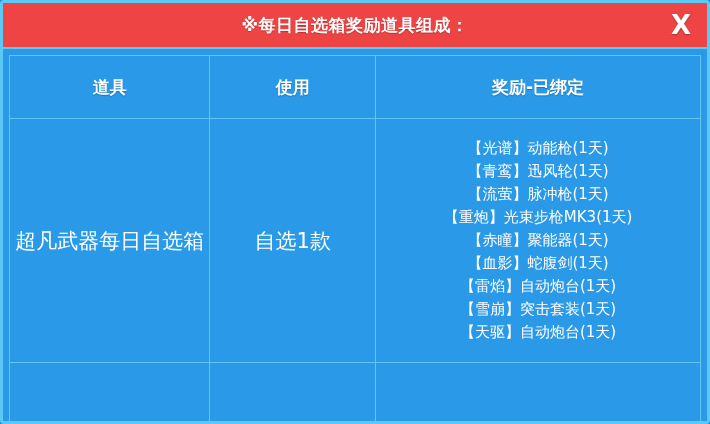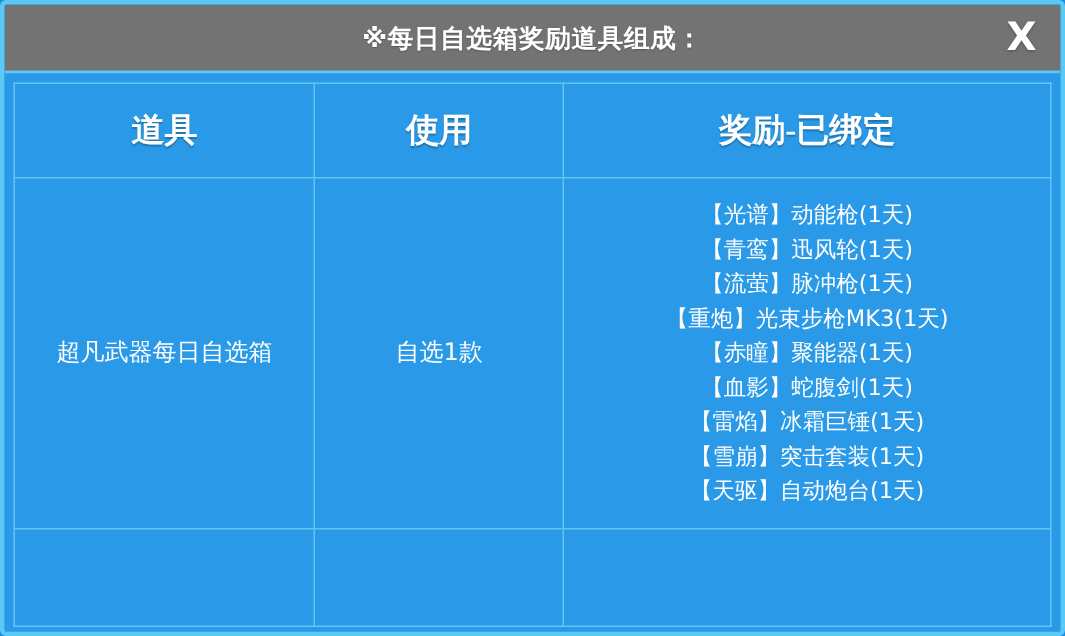--- a/index.html
+++ b/index.html
@@ -19,21 +19,21 @@
     height: 424px;
     box-sizing: border-box;
     background: #2a9ae8;
     border: 3px solid #5cc8f5;
     border-radius: 4px;
     overflow: hidden;
   }
   .titlebar {
     position: relative;
     height: 44px;
-    background: #737373;
+    background: #ef4444;
     border-bottom: 2px solid #5cc8f5;
     display: flex;
     align-items: center;
     justify-content: center;
   }
   .title-text {
     color: #ffffff;
     font-size: 17px;
     font-weight: bold;
     letter-spacing: 0.5px;
@@ -66,36 +66,35 @@
   }
   table.reward-table th,
   table.reward-table td {
     border: 1px solid #63c6f2;
     text-align: center;
     vertical-align: middle;
     color: #ffffff;
   }
   table.reward-table th {
     height: 60px;
-    font-size: 22px;
+    font-size: 17px;
     font-weight: bold;
     color: #ffffff;
     text-shadow: 0 1px 1px rgba(0,0,0,0.25);
-    font-family: Liberation Serif, serif;
   }
   col.c-item { width: 29%; }
   col.c-use  { width: 24%; }
   col.c-rew  { width: 47%; }
   .cell-item, .cell-use {
-    font-size: 16px;
+    font-size: 21px;
   }
   .cell-reward {
     font-size: 15px;
     line-height: 23px;
-    padding: 8px 4px;
+    padding: 18px 4px;
   }
   .reward-line {
     white-space: nowrap;
   }
   .spacer-row td {
     height: 48px;
   }
 </style>
 </head>
 <body>
@@ -125,21 +124,21 @@
         <tr>
           <td class="cell-item">超凡武器每日自选箱</td>
           <td class="cell-use">自选1款</td>
           <td class="cell-reward">
             <div class="reward-line">【光谱】动能枪(1天)</div>
             <div class="reward-line">【青鸾】迅风轮(1天)</div>
             <div class="reward-line">【流萤】脉冲枪(1天)</div>
             <div class="reward-line">【重炮】光束步枪MK3(1天)</div>
             <div class="reward-line">【赤瞳】聚能器(1天)</div>
             <div class="reward-line">【血影】蛇腹剑(1天)</div>
-            <div class="reward-line">【雷焰】冰霜巨锤(1天)</div>
+            <div class="reward-line">【雷焰】自动炮台(1天)</div>
             <div class="reward-line">【雪崩】突击套装(1天)</div>
             <div class="reward-line">【天驱】自动炮台(1天)</div>
           </td>
         </tr>
         <tr class="spacer-row">
           <td class="cell-item"></td>
           <td class="cell-use"></td>
           <td class="cell-reward"></td>
         </tr>
       </tbody>

